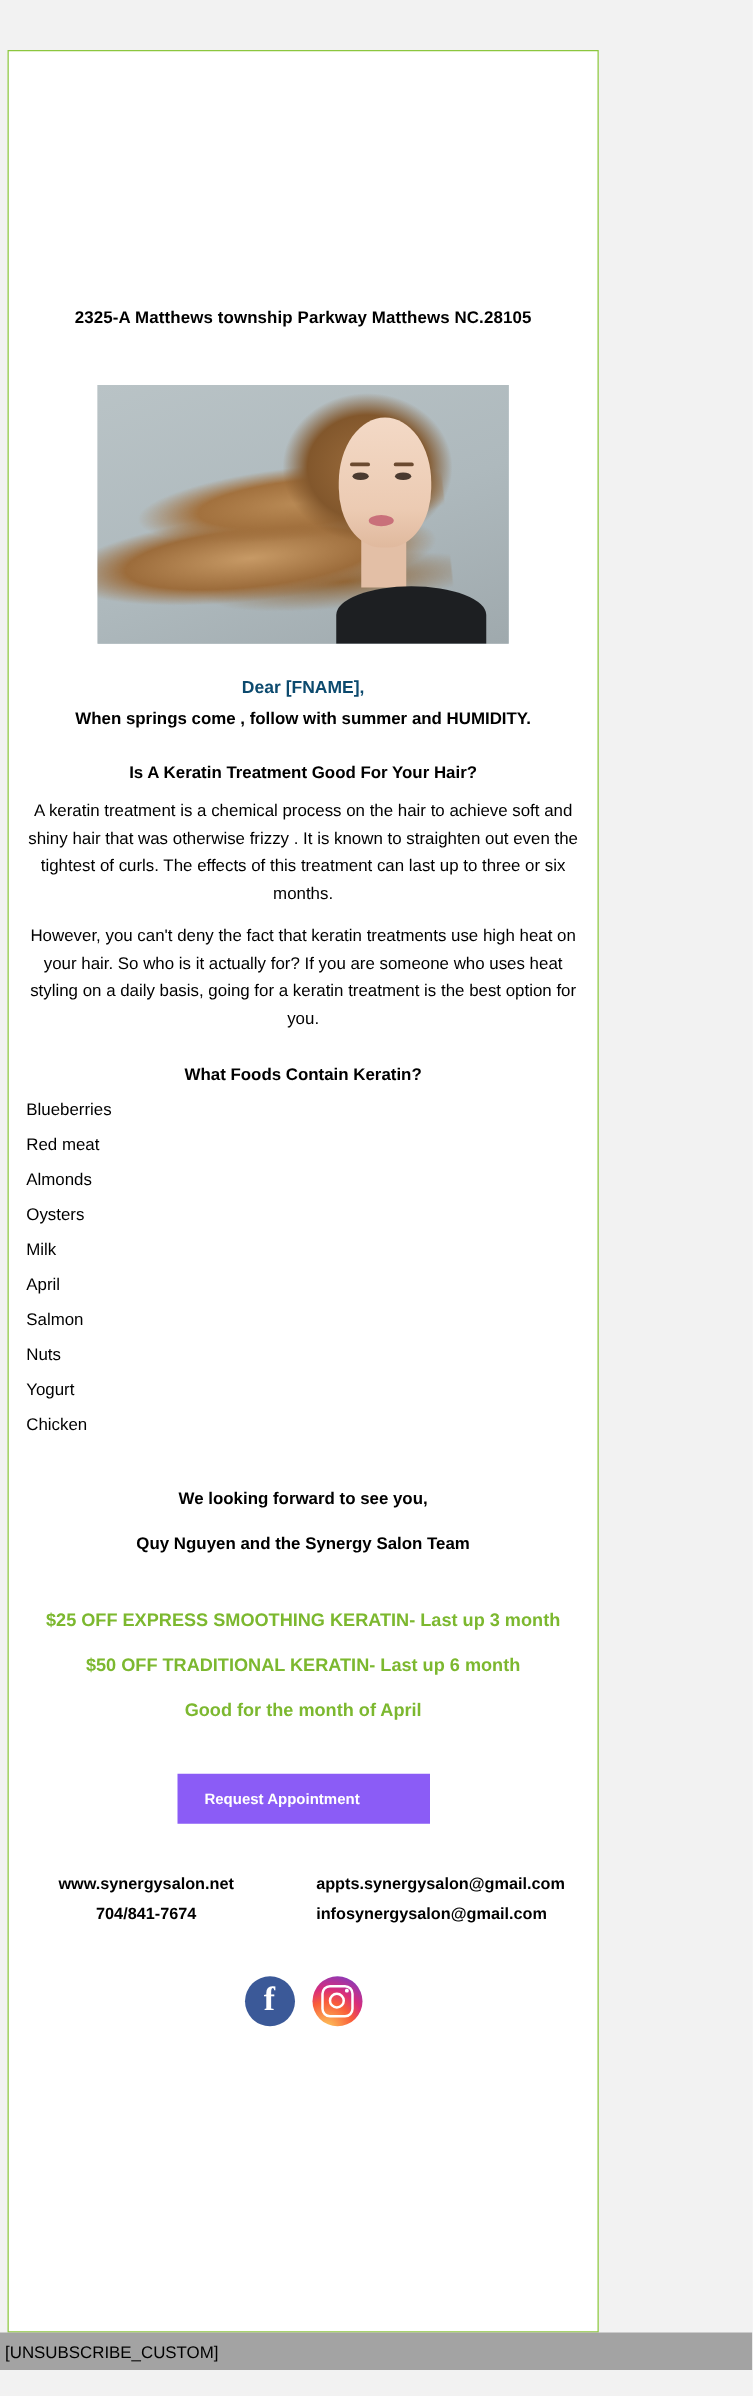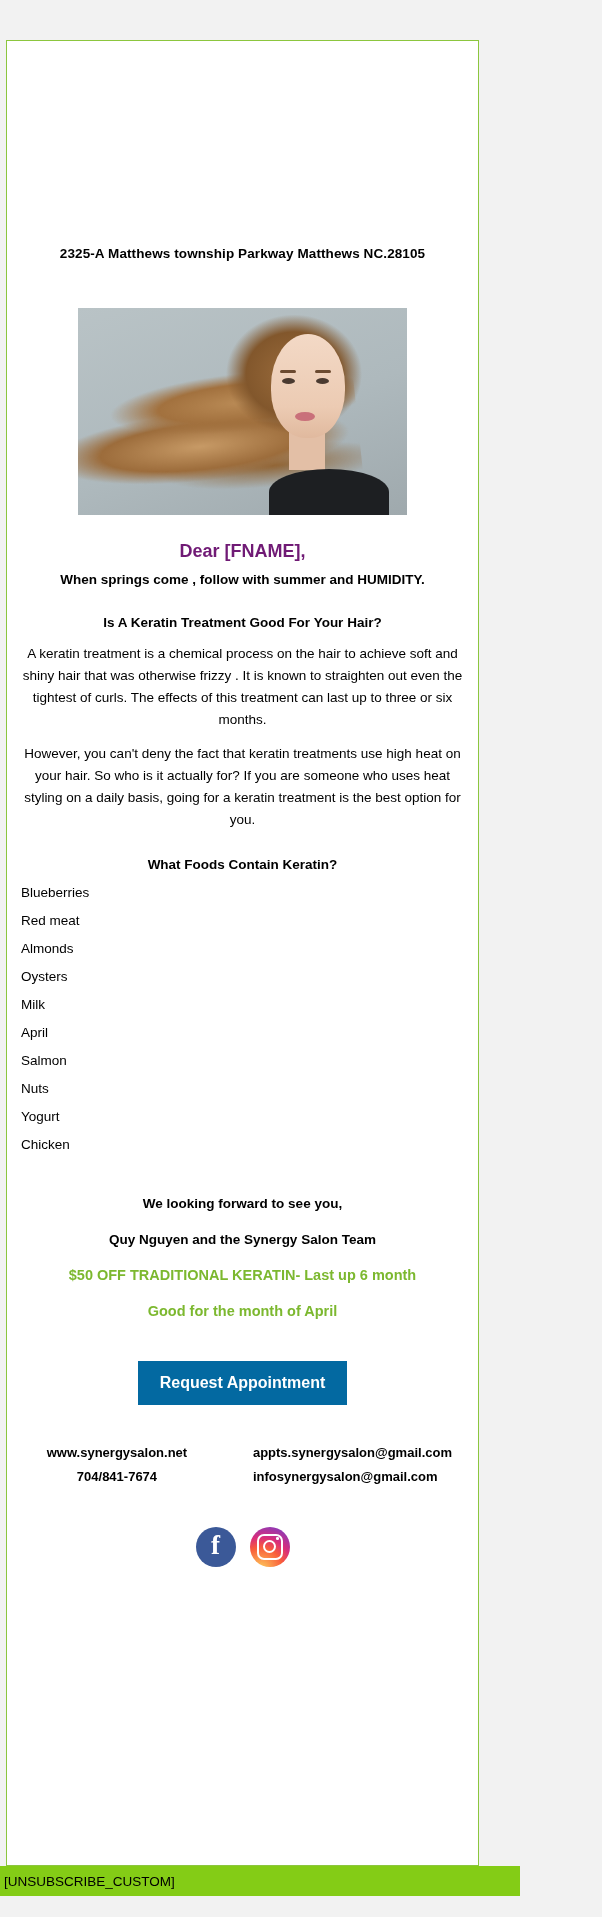--- a/index.html
+++ b/index.html
@@ -130,23 +130,23 @@
     position: absolute;
     right: 82px;
     top: 118px;
     width: 36px;
     height: 44px;
     background: #e3bfa6;
   }
   .greeting {
     margin-top: 26px;
     text-align: center;
-    color: #701a75;
-    font-weight: bold;
-    font-size: 18px;
+    color: #0c4a6e;
+    font-weight: bold;
+    font-size: 14px;
   }
   .subgreeting {
     margin-top: 10px;
     text-align: center;
     color: #000;
     font-weight: bold;
     font-size: 13.5px;
   }
   .section-head {
     margin-top: 28px;
@@ -196,29 +196,29 @@
     font-size: 14.5px;
     color: #7cb82f;
   }
   .offer.first { margin-top: 47px; }
   .cta-wrap {
     margin-top: 42px;
     display: flex;
     justify-content: center;
   }
   .cta {
-    background: #0369a1;
+    background: #8b5cf6;
     color: #ffffff;
     font-weight: bold;
-    font-size: 16px;
+    font-size: 12px;
     padding: 13px 22px;
     border: none;
     cursor: pointer;
     min-width: 202px;
-    text-align: right;
+    text-align: left;
     font-family: "Liberation Sans", sans-serif;
   }
   .contact-row {
     margin-top: 36px;
     display: flex;
     justify-content: center;
     gap: 40px;
     align-items: flex-start;
   }
   .contact-left {
@@ -290,23 +290,23 @@
     top: 1.5px;
     width: 2.6px;
     height: 2.6px;
     background: #fff;
     border-radius: 50%;
   }
   .unsub-bar {
     position: absolute;
     left: 0;
     top: 1866px;
-    width: 520px;
+    width: 602px;
     height: 30px;
-    background: #84cc16;
+    background: #a3a3a3;
     display: flex;
     align-items: center;
     font-size: 13.5px;
     color: #000;
     padding-left: 4px;
     box-sizing: border-box;
   }
 </style>
 </head>
 <body>
@@ -353,20 +353,21 @@
       <div class="food-item">Milk</div>
       <div class="food-item">April</div>
       <div class="food-item">Salmon</div>
       <div class="food-item">Nuts</div>
       <div class="food-item">Yogurt</div>
       <div class="food-item">Chicken</div>
 
       <div class="closing-1">We looking forward to see you,</div>
       <div class="closing-2">Quy Nguyen and the Synergy Salon Team</div>
 
+      <div class="offer first">$25 OFF EXPRESS SMOOTHING KERATIN- Last up 3 month</div>
       <div class="offer">$50 OFF TRADITIONAL KERATIN- Last up 6 month</div>
       <div class="offer">Good for the month of April</div>
 
       <div class="cta-wrap">
         <button class="cta">Request Appointment</button>
       </div>
 
       <div class="contact-row">
         <div class="contact-left">
           <div>www.synergysalon.net</div>

